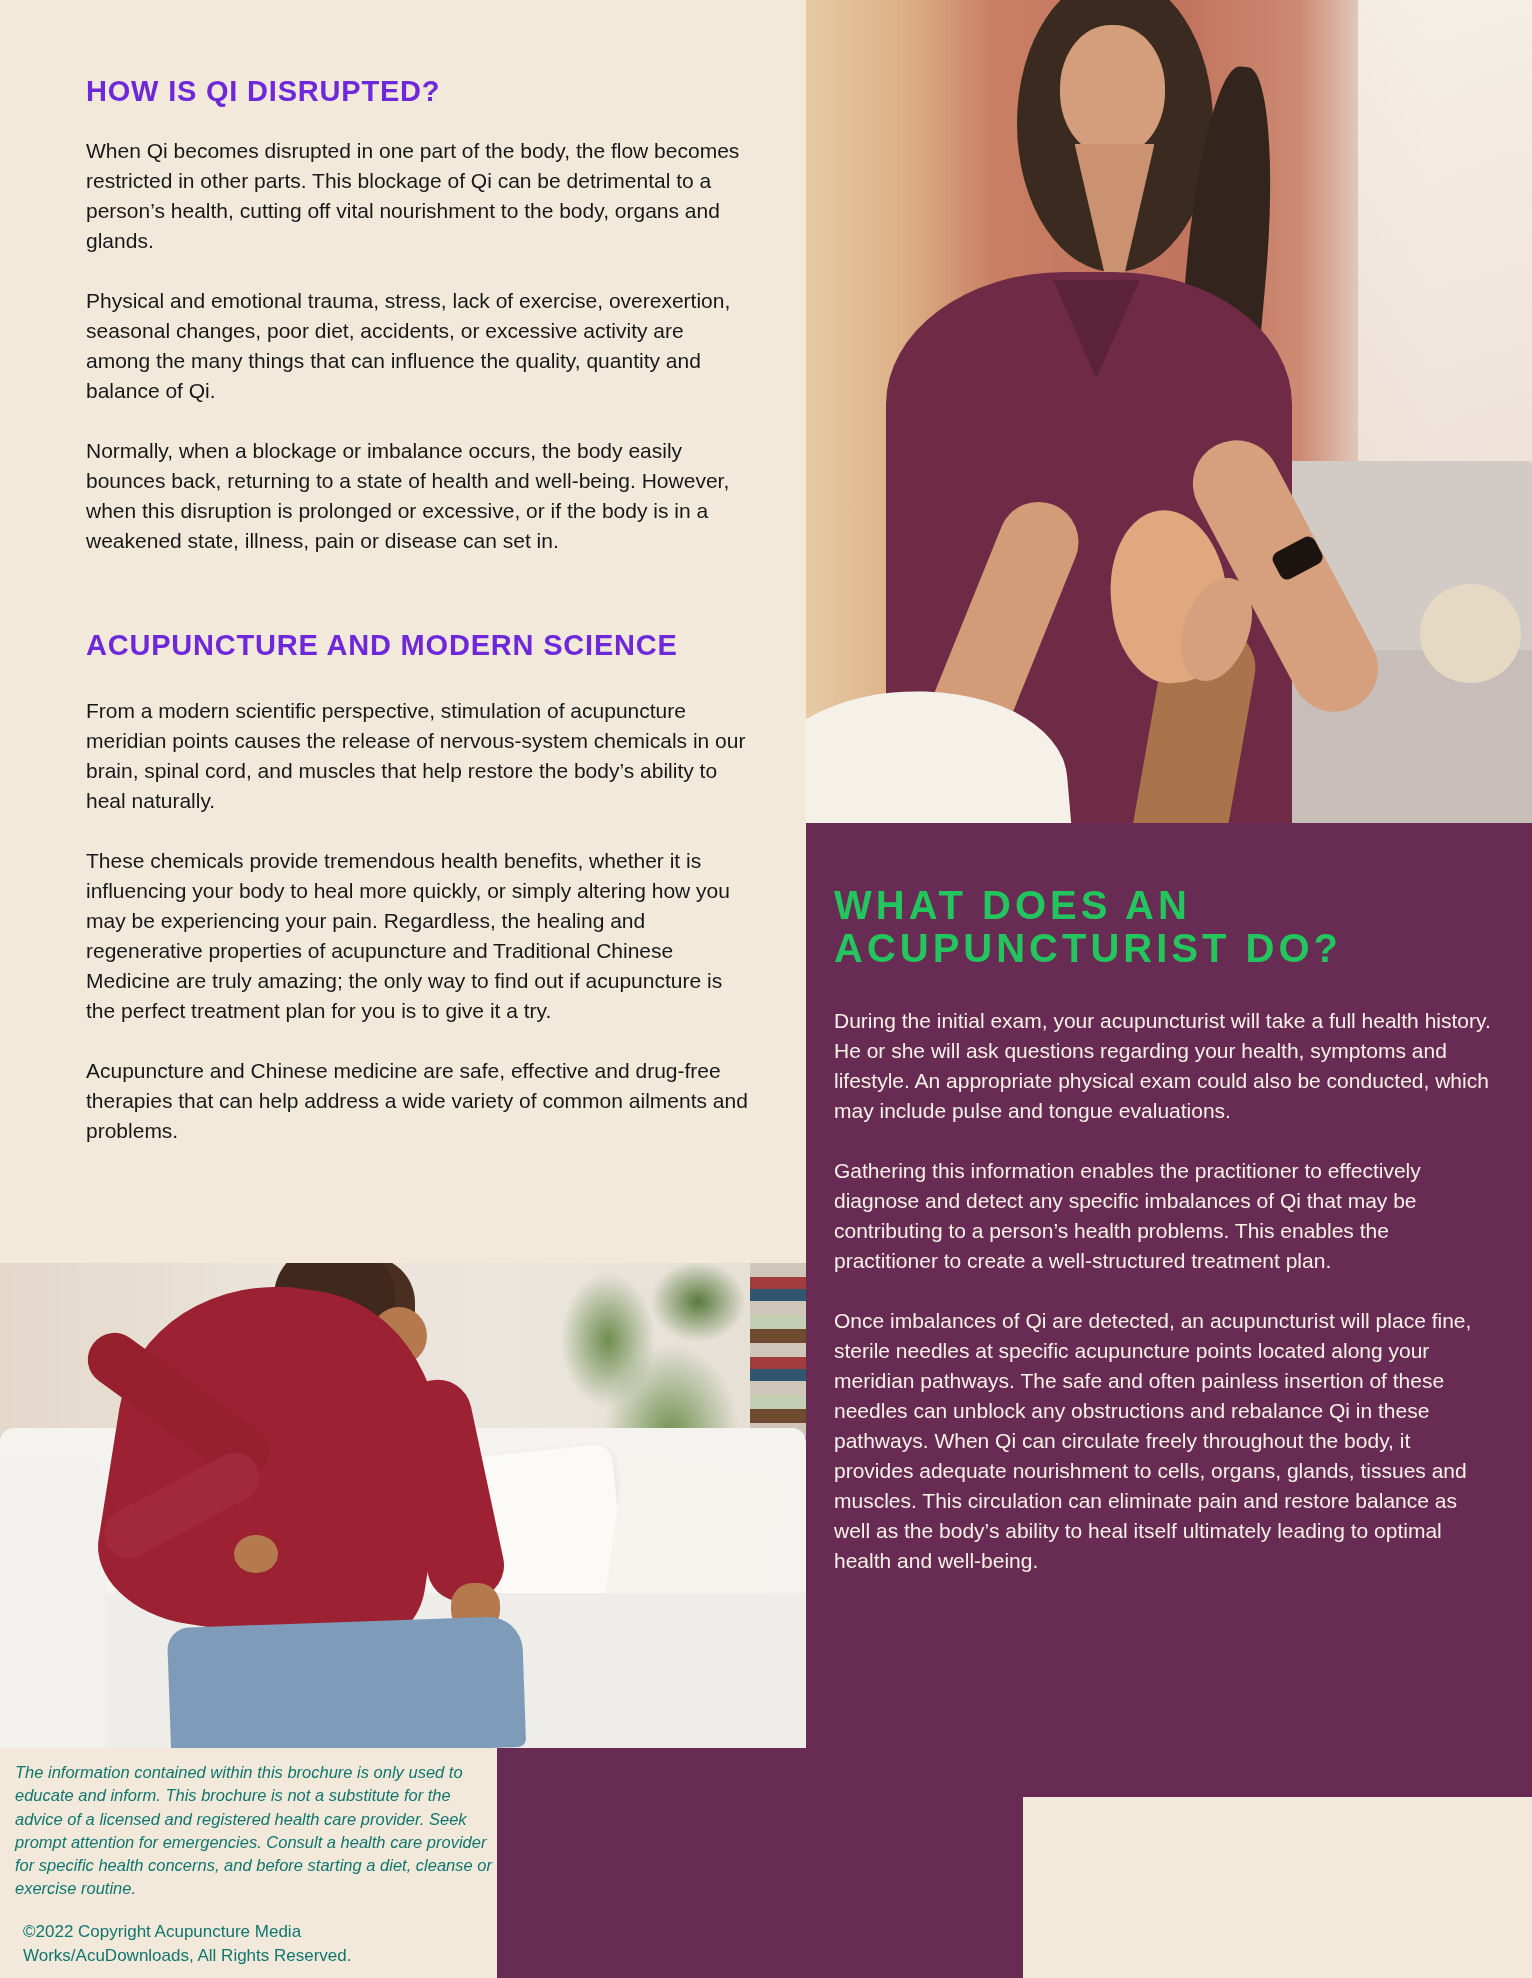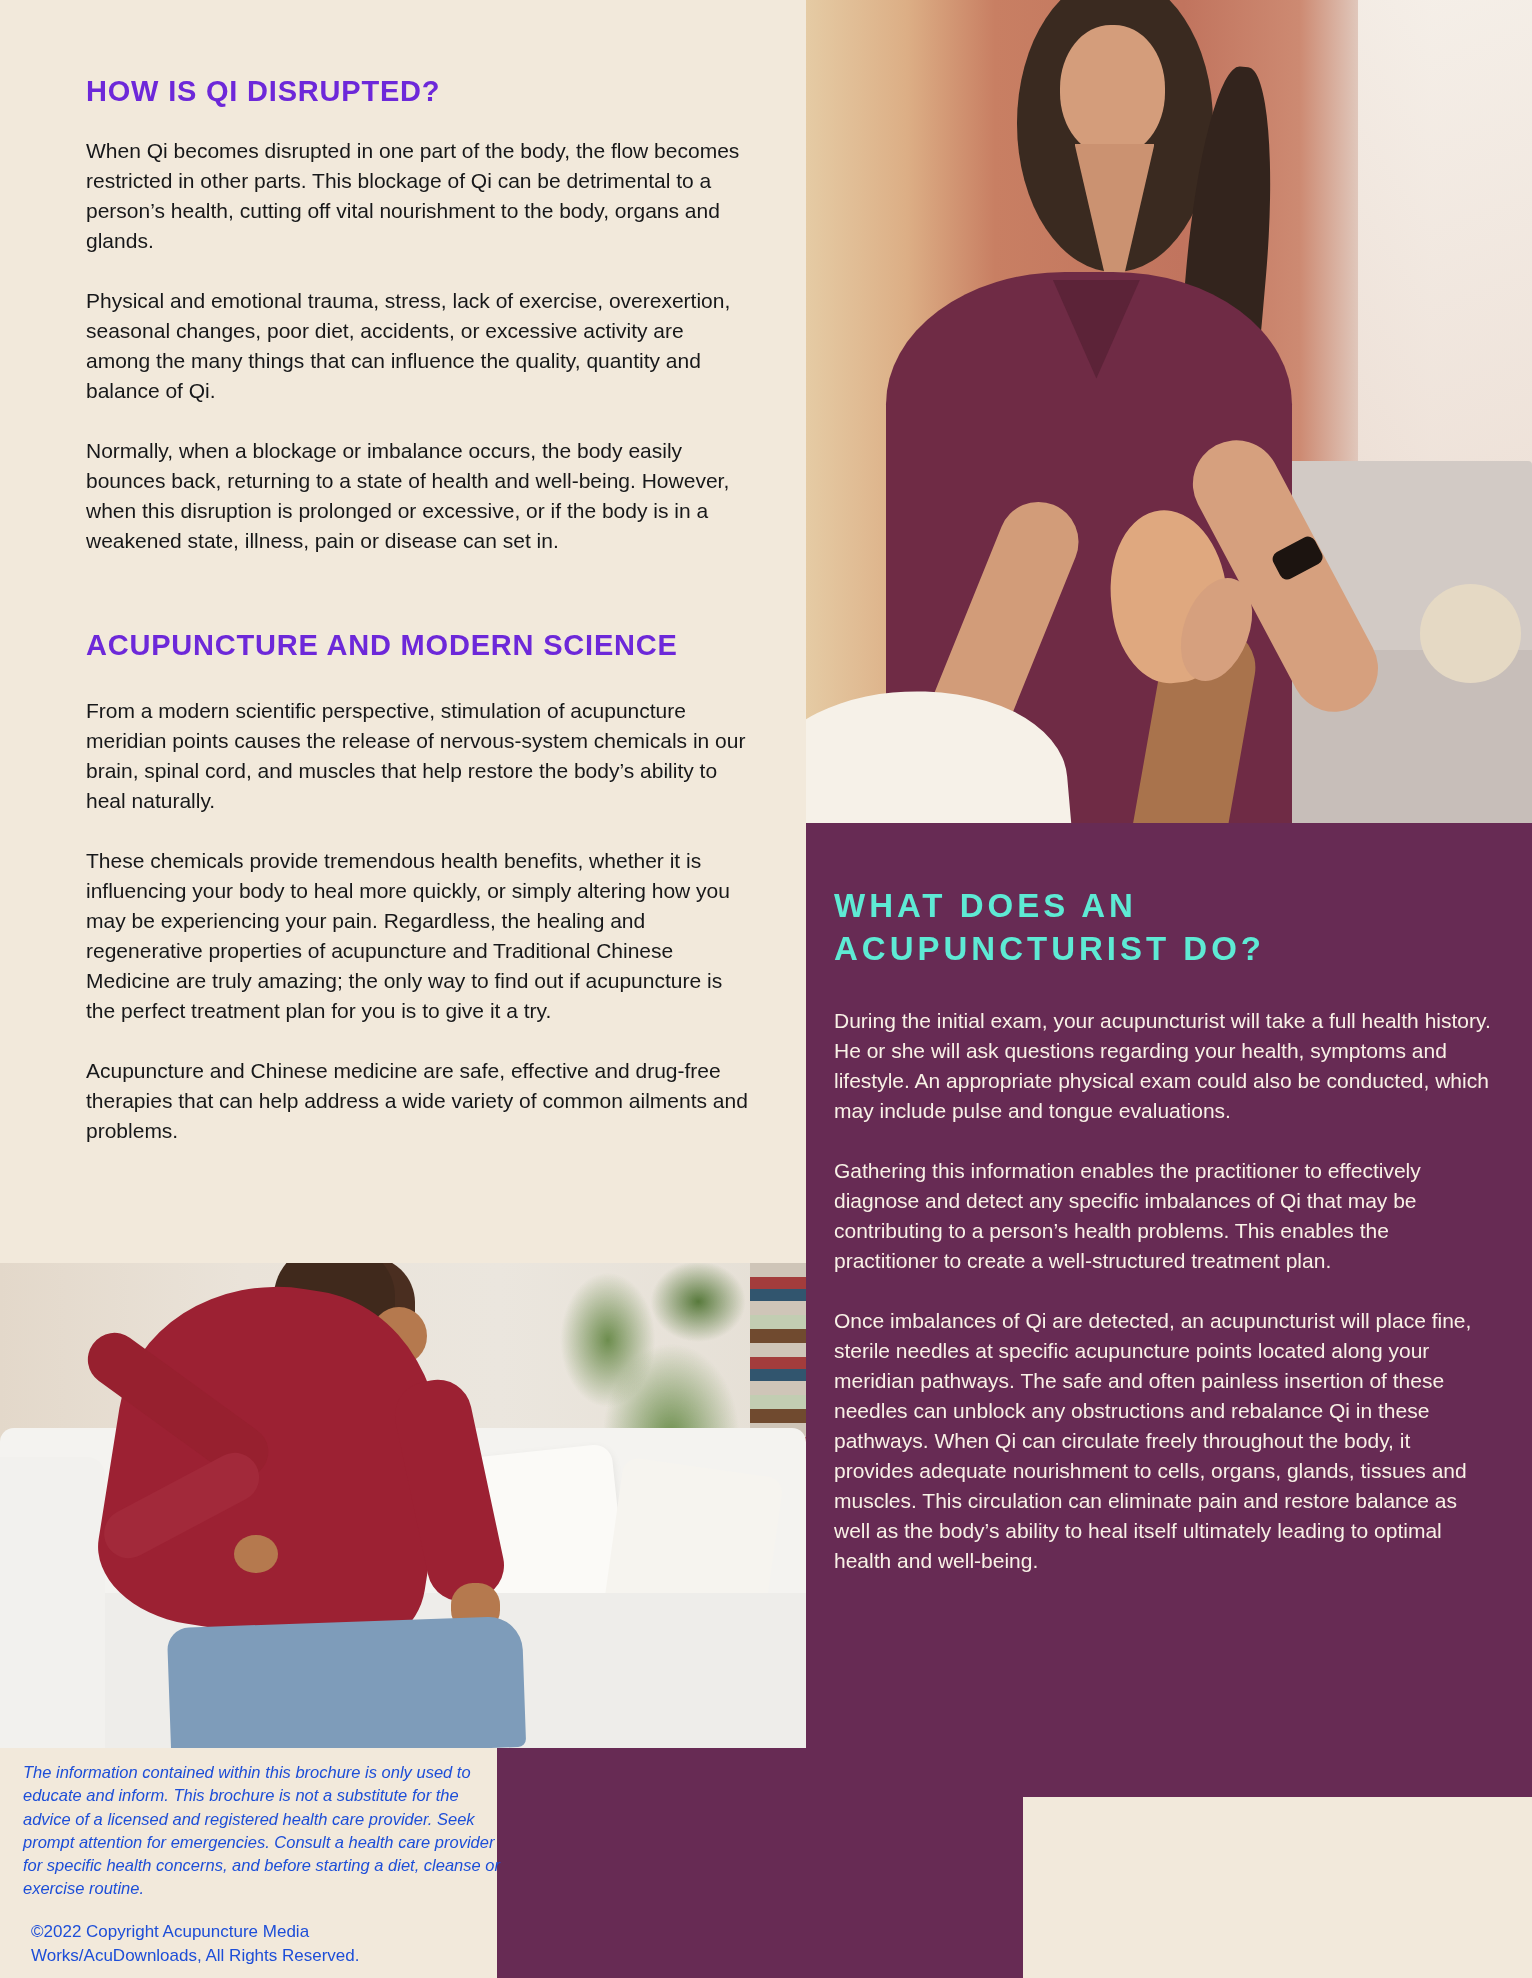--- a/index.html
+++ b/index.html
@@ -38,22 +38,22 @@
   .tp-watch{left:64.5%;top:66%;width:6.5%;height:3.6%;background:#1c1410;border-radius:8px;transform:rotate(-28deg);}
   .tp-arm-left{left:21%;top:60%;width:11%;height:36%;background:#d29c79;border-radius:60px;transform:rotate(22deg);}
   .tp-patient-arm{left:47%;top:76%;width:13%;height:30%;background:#a9734c;border-radius:40px;transform:rotate(10deg);}
   .tp-palm{left:42%;top:62%;width:16%;height:21%;background:#dfa87f;border-radius:50% 50% 46% 46%;transform:rotate(-6deg);}
   .tp-hand{left:52%;top:70%;width:9%;height:13%;background:#d6a07e;border-radius:50%;transform:rotate(20deg);}
   .tp-bed{left:-6%;bottom:-6%;width:42%;height:22%;background:#f6f1e8;border-radius:50% 60% 0 0;transform:rotate(-5deg);}
 
   
   .purple-block{position:absolute;left:806px;top:823px;width:726px;height:974px;background:#672b54;
                 box-sizing:border-box;padding:61px 38px 0 28px;}
-  .block-heading{font-size:33px;line-height:43px;font-weight:bold;letter-spacing:4px;
-                 color:#5eead4;margin:0 0 36px 0;white-space:pre-line;}
+  .block-heading{font-size:40px;line-height:43px;font-weight:bold;letter-spacing:4px;
+                 color:#22c55e;margin:0 0 36px 0;white-space:pre-line;}
   .purple-block p{font-size:21px;line-height:30px;color:#f8f1e6;margin:0 0 30px 0;}
 
   
   .photo-bottom{position:absolute;left:0;top:1263px;width:806px;height:485px;margin:0;overflow:hidden;}
   .photo-bottom *{position:absolute;}
   .bp-wall{inset:0;background:linear-gradient(90deg,#e3d8ca 0%,#eae3d9 30%,#ebe6de 62%,#e5dfd5 100%);}
   .bp-shelf{right:0;top:0;width:7%;height:74%;
             background:repeating-linear-gradient(180deg,#cfc5b8 0 14px,#a33c3c 14px 26px,#31556e 26px 38px,
             #cfc5b8 38px 52px,#c2cdb2 52px 66px,#704a2f 66px 80px);}
   .bp-plant{right:5%;top:-4%;width:28%;height:66%;
@@ -77,21 +77,21 @@
   .bp-hand-back{left:29%;top:56%;width:5.5%;height:8%;background:#b5794e;border-radius:50%;}
   .bp-arm-front{left:51%;top:24%;width:9.5%;height:46%;background:#9c2133;border-radius:34px;transform:rotate(-12deg);}
   .bp-hand-front{left:56%;top:66%;width:6%;height:10%;background:#b5794e;border-radius:45%;}
   .bp-jeans{left:21%;top:74%;width:44%;height:27%;background:#7e9cba;
             border-radius:22px 34px 8px 8px;transform:rotate(-2deg);}
 
   
   .bottom-rect{position:absolute;left:497px;top:1748px;width:526px;height:230px;background:#672b54;}
 
   
-  .footnote{position:absolute;left:23px;top:1761px;width:484px;color:#1d4ed8;}
+  .footnote{position:absolute;left:15px;top:1761px;width:484px;color:#0f766e;}
   .disclaimer{font-style:italic;font-size:16.5px;line-height:23.3px;margin:0 0 19px 0;}
   .copyright{font-size:17px;line-height:24px;margin:8px;width:382px;}
 </style>
 </head>
 <body>
 
 <div class="page">
 
   <section class="left-col">
     <h2 class="h-purple">HOW IS QI DISRUPTED?</h2>

